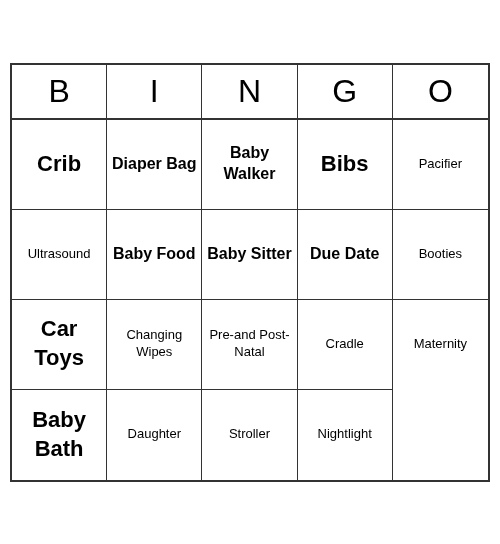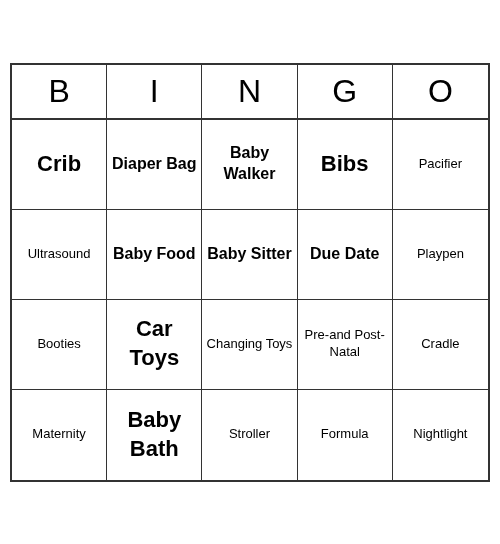--- a/index.html
+++ b/index.html
@@ -96,25 +96,24 @@
   <div class="bingo-grid">
   <div class="bingo-cell large-text">Crib</div>
       <div class="bingo-cell medium-text">Diaper Bag</div>
       <div class="bingo-cell medium-text">Baby Walker</div>
       <div class="bingo-cell large-text">Bibs</div>
       <div class="bingo-cell small-text">Pacifier</div>
       <div class="bingo-cell small-text">Ultrasound</div>
       <div class="bingo-cell medium-text">Baby Food</div>
       <div class="bingo-cell medium-text">Baby Sitter</div>
       <div class="bingo-cell medium-text">Due Date</div>
-      <div class="bingo-cell small-text">Playpen</div>
       <div class="bingo-cell small-text">Booties</div>
       <div class="bingo-cell large-text">Car Toys</div>
-      <div class="bingo-cell small-text">Changing Toys</div>
+      <div class="bingo-cell small-text">Changing Wipes</div>
       <div class="bingo-cell small-text">Pre-and Post-Natal</div>
       <div class="bingo-cell small-text">Cradle</div>
       <div class="bingo-cell small-text">Maternity</div>
       <div class="bingo-cell large-text">Baby Bath</div>
+      <div class="bingo-cell small-text">Daughter</div>
       <div class="bingo-cell small-text">Stroller</div>
-      <div class="bingo-cell small-text">Formula</div>
       <div class="bingo-cell small-text">Nightlight</div>
     </div>
 </div>
 
 </body></html>

